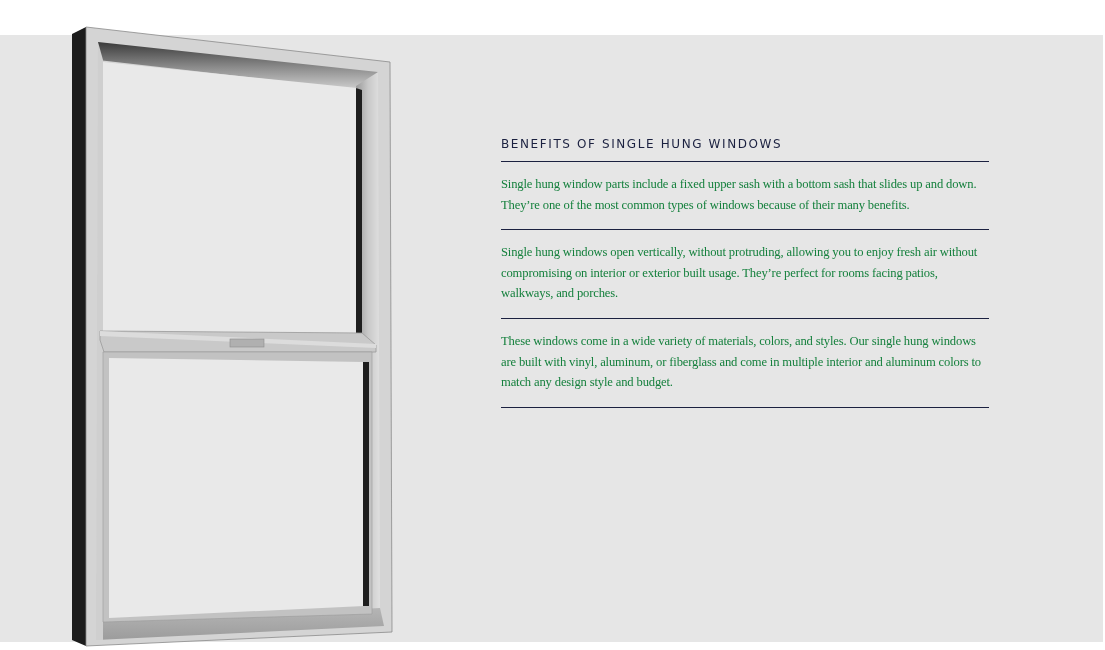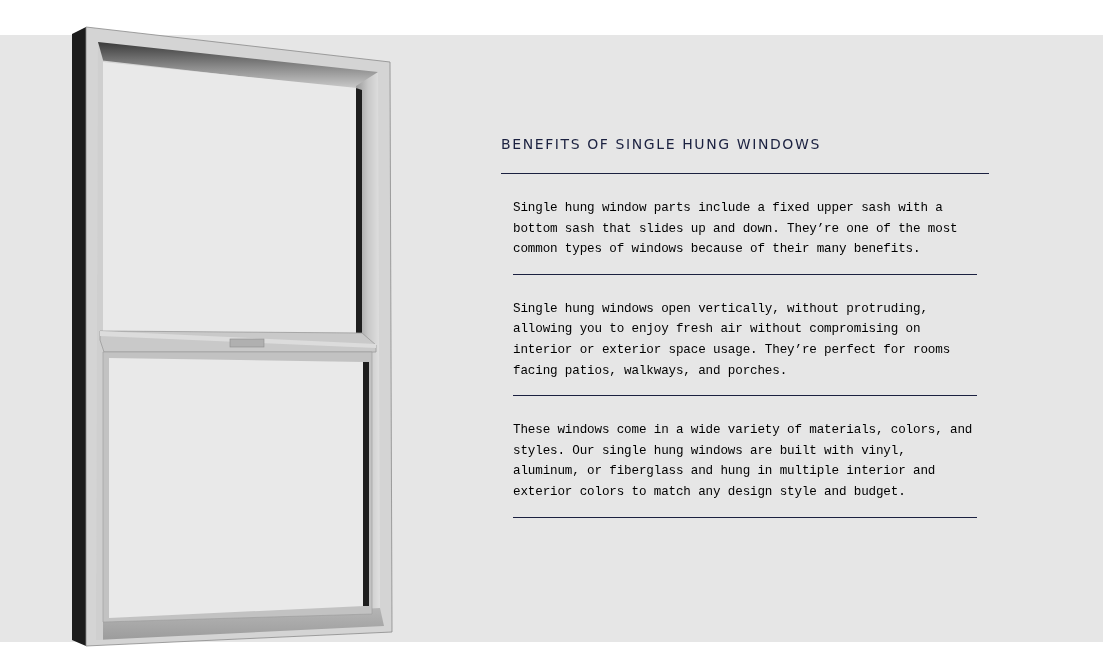--- a/index.html
+++ b/index.html
@@ -13,28 +13,28 @@
     }
     .window-art {
       position: absolute; left: 0; top: 0; width: 420px; height: 650px;
     }
     .content {
       position: absolute; left: 501px; top: 132px; width: 488px;
       color: #2b2b2b;
     }
     .heading {
       margin: 0; font-family: "DejaVu Sans", sans-serif; font-weight: normal;
-      font-size: 14px; letter-spacing: 1.6px; color: #1b2140;
-      line-height: 24px; padding-bottom: 17px;
+      font-size: 12px; letter-spacing: 1.6px; color: #1b2140;
+      line-height: 24px; padding-bottom: 5px;
       border-bottom: 1.5px solid #1b2140;
     }
     .benefit {
-      font-family: Liberation Mono, monospace;
-      font-size: 12.6px; line-height: 20.6px; color: #000000;
-      margin: 12px; padding: 12px 0 14px 0;
+      font-family: Liberation Serif, serif;
+      font-size: 12.6px; line-height: 20.6px; color: #15803d;
+      margin: 0; padding: 12px 0 14px 0;
       letter-spacing: -0.15px;
     }
     .benefit.ruled { border-bottom: 1.5px solid #1b2140; }
     .benefit:first-of-type { padding-top: 12px; }
   </style>
 </head>
 <body>
 
 <div class="panel"></div>
 
@@ -80,15 +80,15 @@
   <polygon points="103,352 372,352 372,614 103,622" fill="#c2c2c2" stroke="#9a9a9a" stroke-width="0.6"></polygon>
 
   <polygon points="109,358 364,362 364,606 109,618" fill="#e9e9e9"></polygon>
 
   <polygon points="363,362 369,362 369,606 363,606" fill="#1e1e1e"></polygon>
 </svg>
 
 <div class="content">
   <h2 class="heading">BENEFITS OF SINGLE HUNG WINDOWS</h2>
   <p class="benefit ruled">Single hung window parts include a fixed upper sash with a bottom sash that slides up and down. They’re one of the most common types of windows because of their many benefits.</p>
-  <p class="benefit ruled">Single hung windows open vertically, without protruding, allowing you to enjoy fresh air without compromising on interior or exterior space usage. They’re perfect for rooms facing patios, walkways, and porches.</p>
-  <p class="benefit ruled">These windows come in a wide variety of materials, colors, and styles. Our single hung windows are built with vinyl, aluminum, or fiberglass and hung in multiple interior and exterior colors to match any design style and budget.</p>
+  <p class="benefit ruled">Single hung windows open vertically, without protruding, allowing you to enjoy fresh air without compromising on interior or exterior built usage. They’re perfect for rooms facing patios, walkways, and porches.</p>
+  <p class="benefit ruled">These windows come in a wide variety of materials, colors, and styles. Our single hung windows are built with vinyl, aluminum, or fiberglass and come in multiple interior and aluminum colors to match any design style and budget.</p>
 </div>
 
 </body></html>

